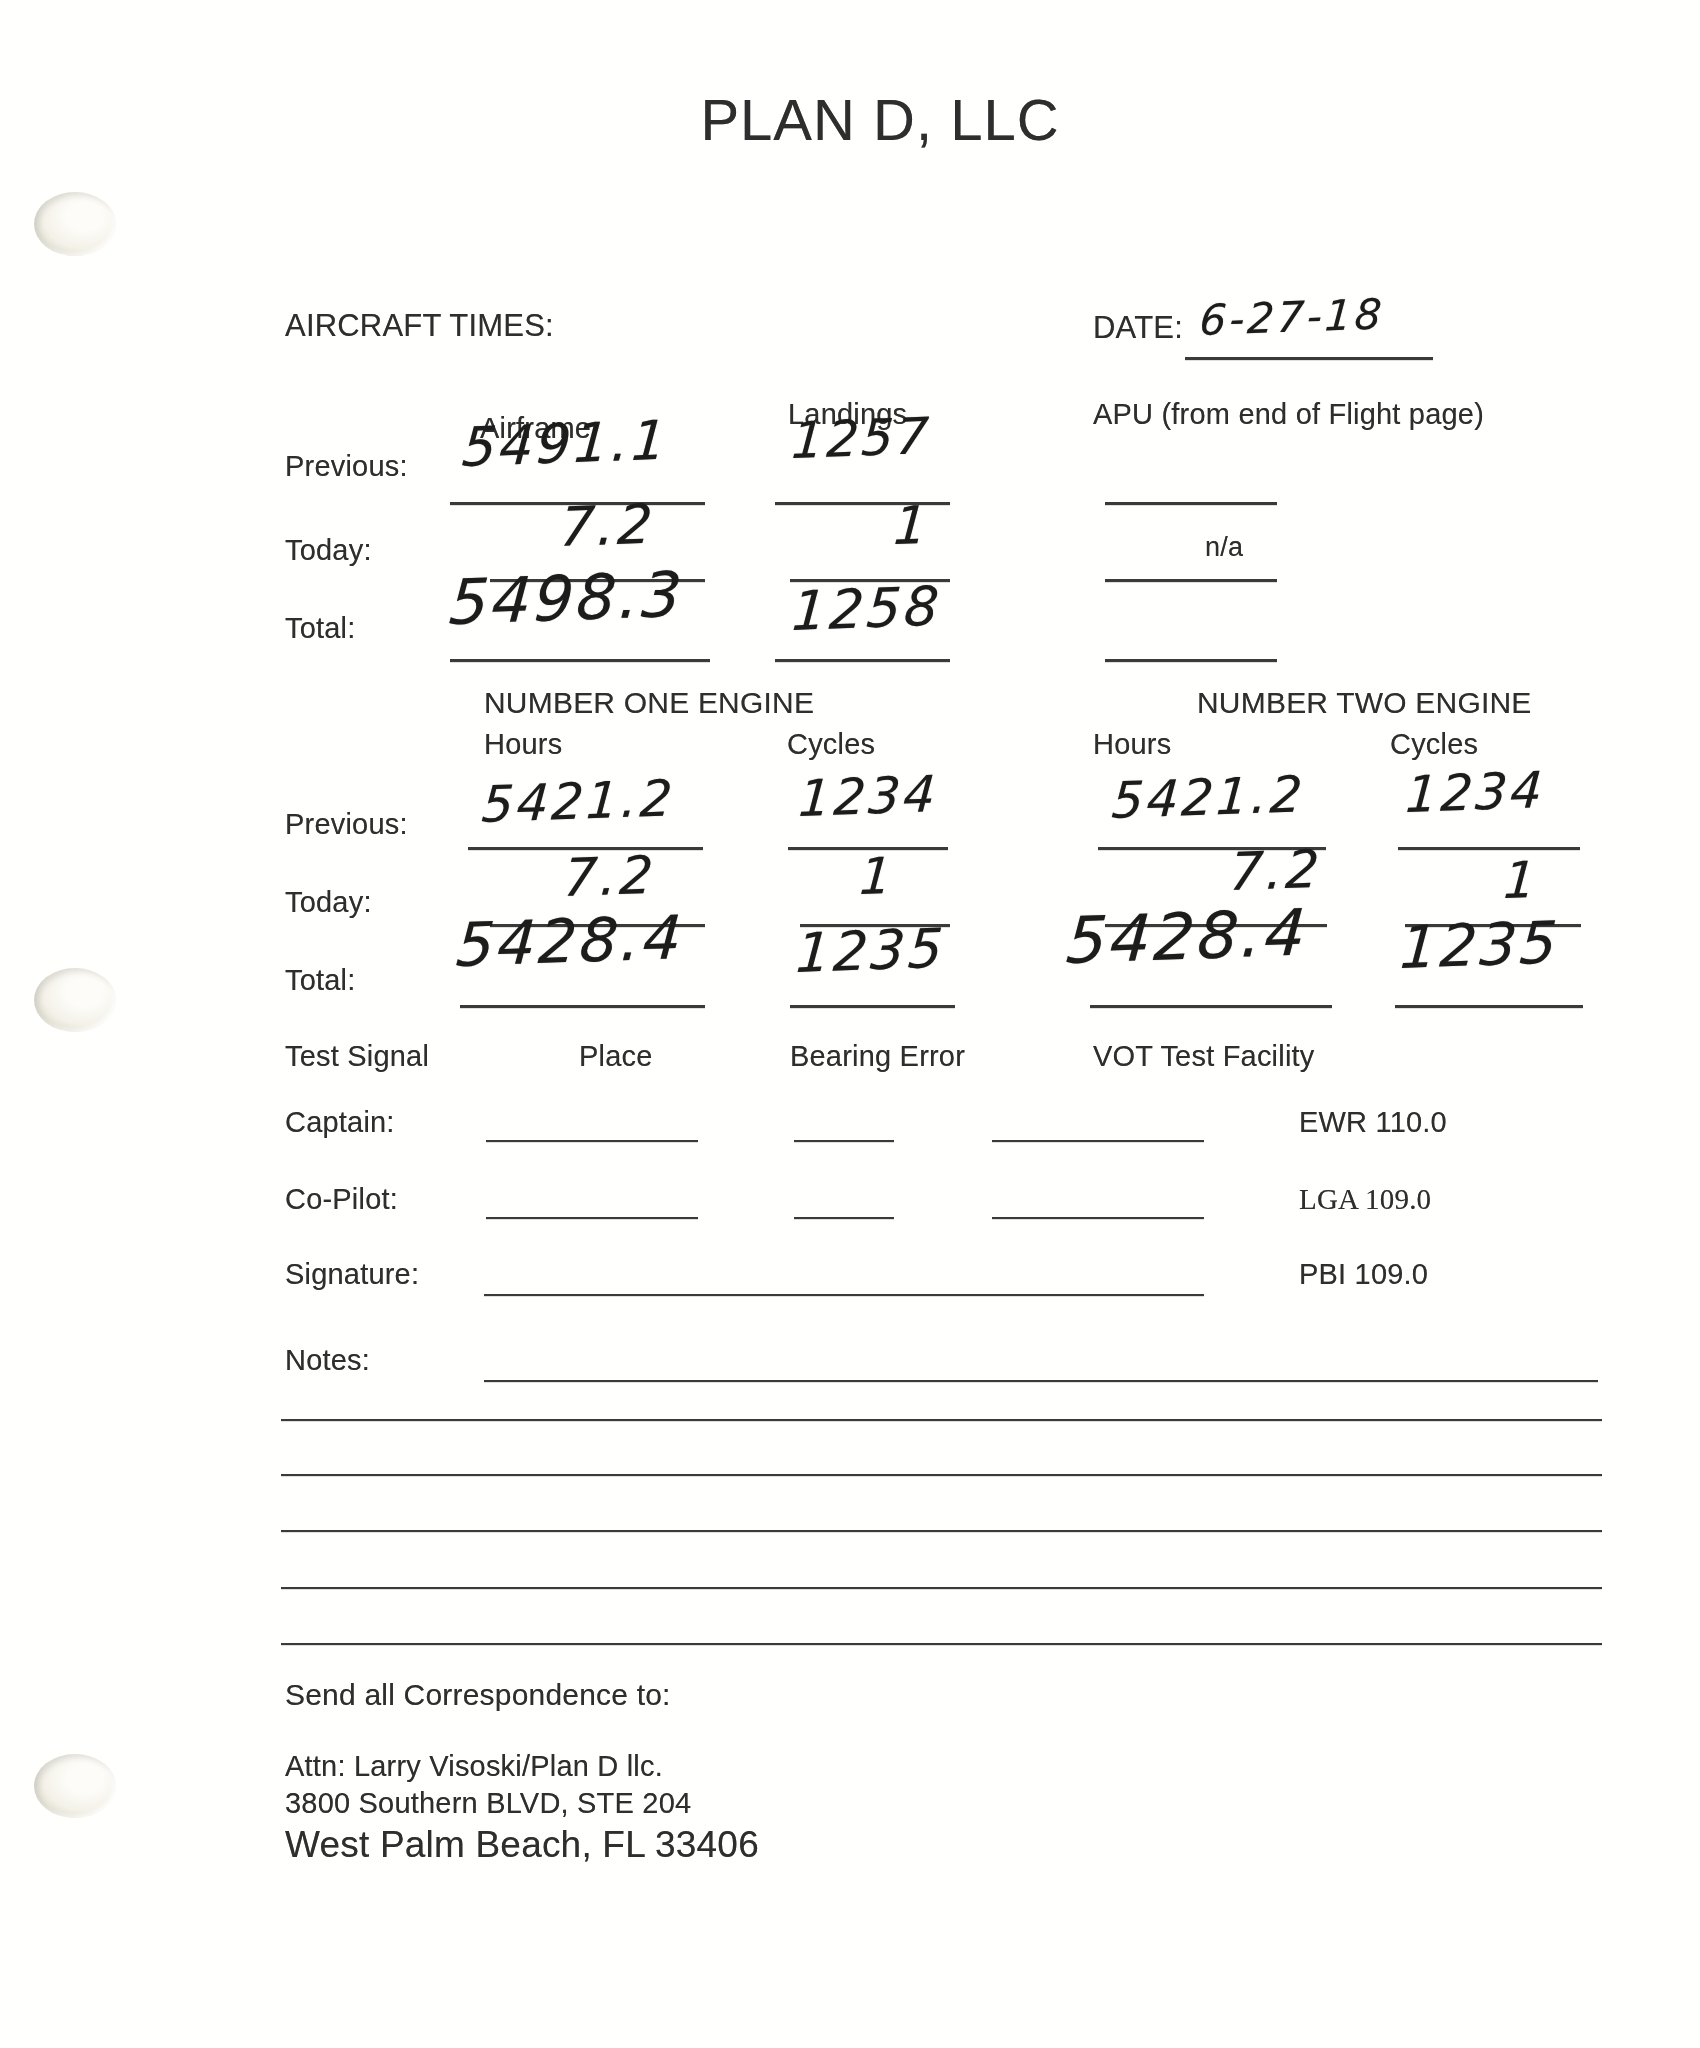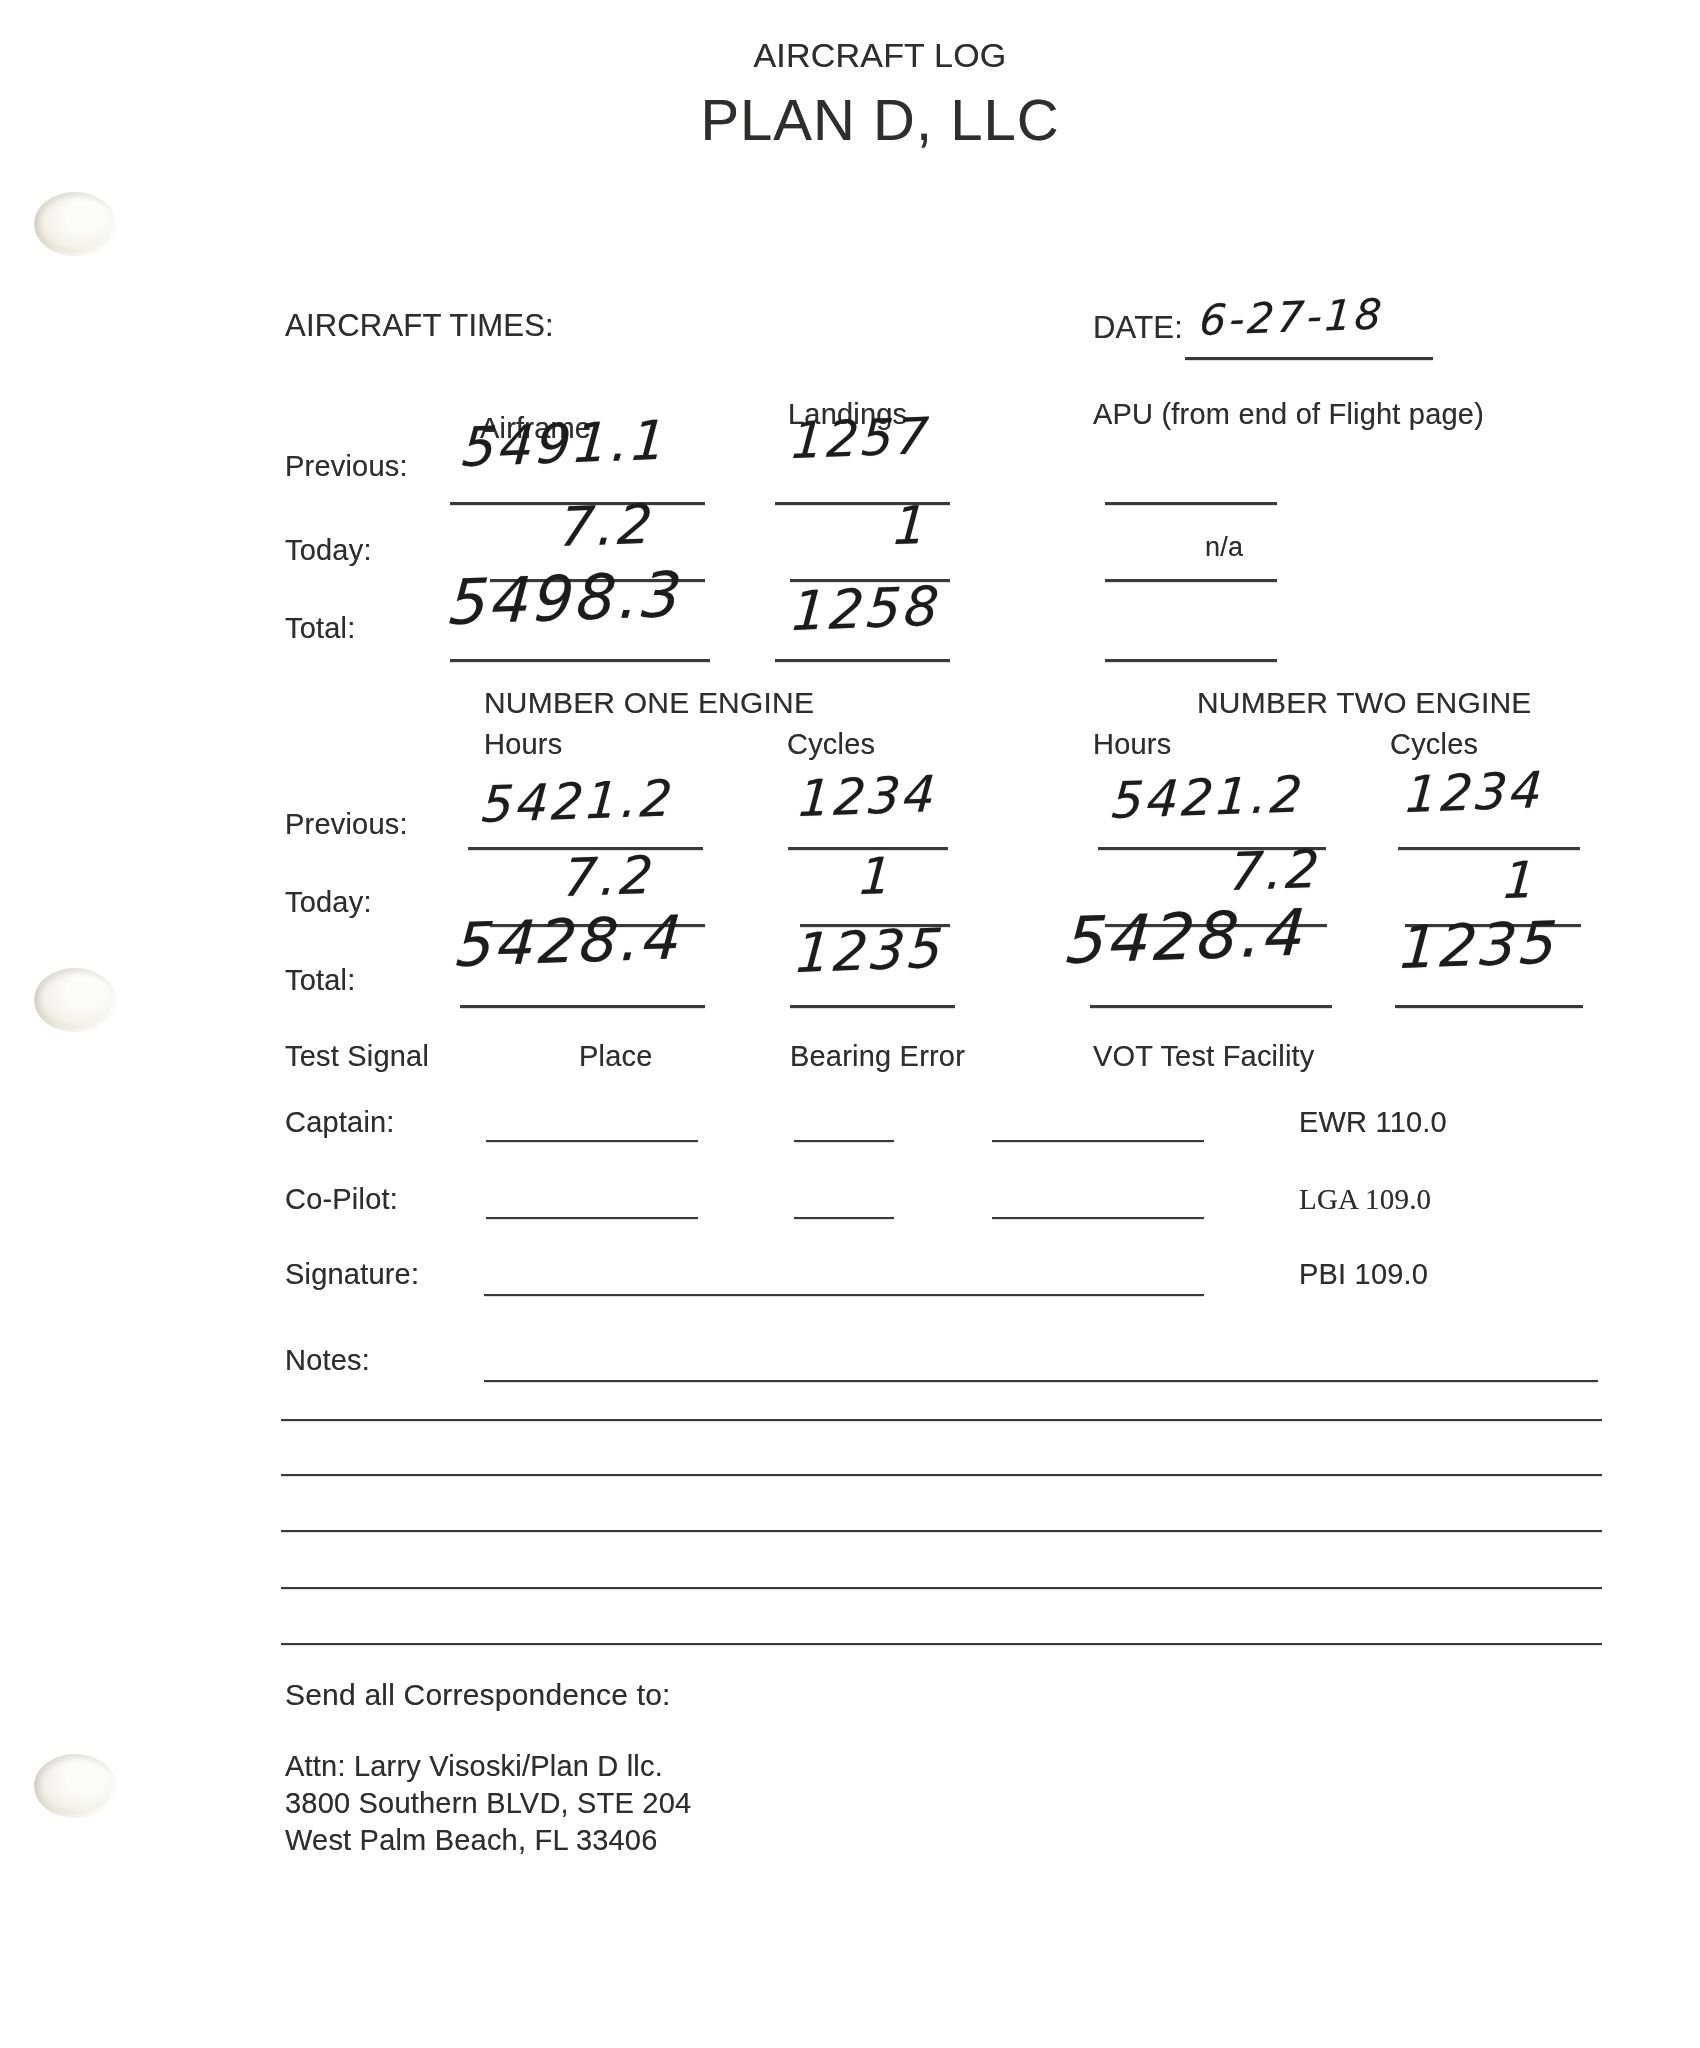--- a/index.html
+++ b/index.html
@@ -52,21 +52,20 @@
 </style>
 </head>
 <body>
 
 <div class="page">
 
   <div class="hole" style="top:192px;"></div>
   <div class="hole" style="top:968px;"></div>
   <div class="hole" style="top:1754px;"></div>
 
-  <div class="center-wrap lbl" style="top:36px;font-size:34px;">AIRCRAFT LOG</div>
   <div class="center-wrap lbl" style="top:86px;font-size:58px;letter-spacing:1px;">PLAN D, LLC</div>
 
   <div class="lbl" style="left:285px;top:308px;font-size:31px;">AIRCRAFT TIMES:</div>
   <div class="lbl" style="left:1093px;top:310px;font-size:31px;">DATE:</div>
   <div class="hw" style="left:1198px;top:296px;font-size:42px;">6-27-18</div>
   <div class="rule" style="left:1185px;top:357px;width:248px;"></div>
 
   <div class="lbl" style="left:480px;top:400px;font-size:29px;margin-top:12px;">Airframe</div>
   <div class="lbl" style="left:788px;top:398px;font-size:29px;">Landings</div>
   <div class="lbl" style="left:1093px;top:398px;font-size:29px;">APU (from end of Flight page)</div>
@@ -157,16 +156,16 @@
   <div class="rule thin" style="left:484px;top:1380px;width:1114px;"></div>
   <div class="rule thin" style="left:281px;top:1419px;width:1321px;"></div>
   <div class="rule thin" style="left:281px;top:1474px;width:1321px;"></div>
   <div class="rule thin" style="left:281px;top:1530px;width:1321px;"></div>
   <div class="rule thin" style="left:281px;top:1587px;width:1321px;"></div>
   <div class="rule thin" style="left:281px;top:1643px;width:1321px;"></div>
 
   <div class="lbl" style="left:285px;top:1678px;font-size:30px;">Send all Correspondence to:</div>
   <div class="lbl" style="left:285px;top:1750px;font-size:29px;">Attn: Larry Visoski/Plan D llc.</div>
   <div class="lbl" style="left:285px;top:1787px;font-size:29px;">3800 Southern BLVD, STE 204</div>
-  <div class="lbl" style="left:285px;top:1824px;font-size:29px;">West Palm Beach, FL 33406</div>
+  <div class="lbl" style="left:285px;top:1824px;font-size:37px;">West Palm Beach, FL 33406</div>
 
 
 </div>
 
 </body></html>

